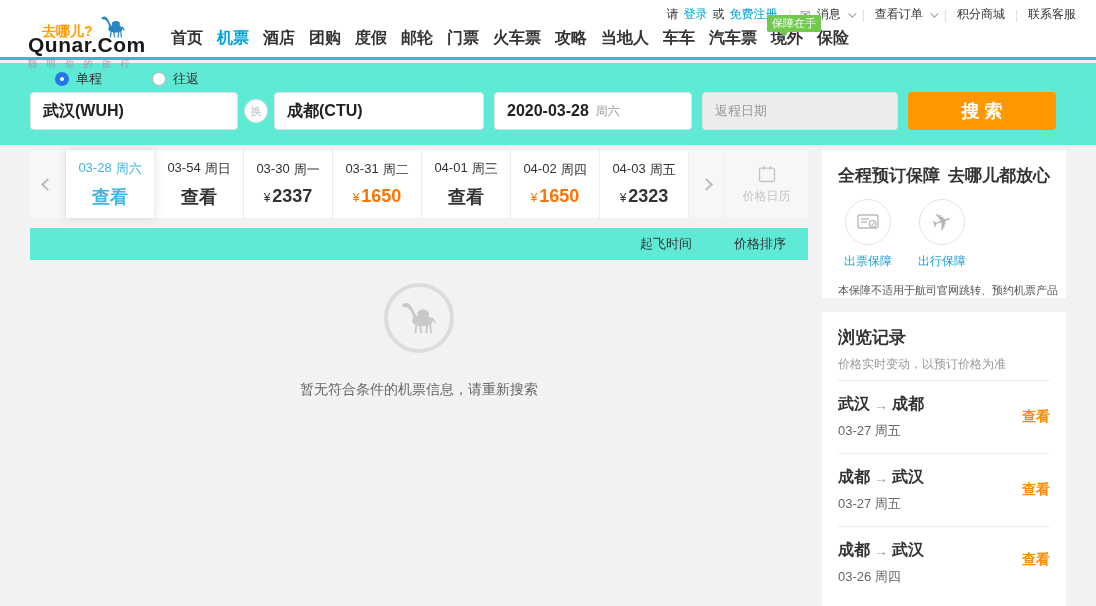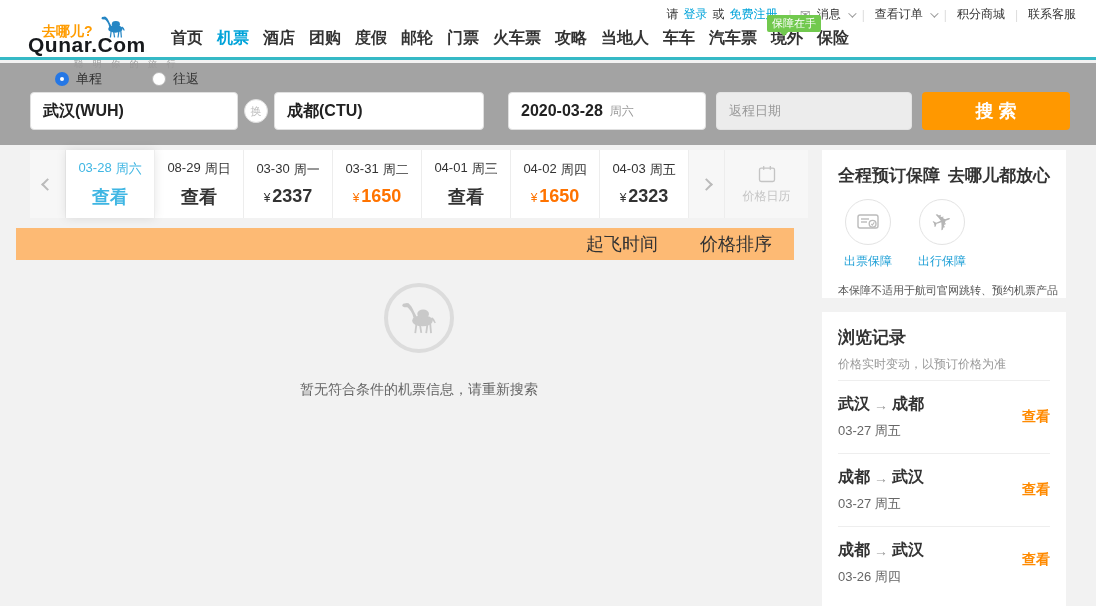--- a/index.html
+++ b/index.html
@@ -6,49 +6,49 @@
   body { font-family:"Liberation Sans","DejaVu Sans",sans-serif; background:#f2f2f2; }
   .page { position:relative; width:1096px; height:606px; background:#f2f2f2; overflow:hidden; }
 
   
   header { position:absolute; top:0; left:0; right:0; height:60px; background:#fff; border-bottom:3px solid #35b9c6; z-index:5; }
   .logo { position:absolute; left:28px; top:16px; cursor:pointer; }
   .logo-row1 { display:flex; align-items:flex-end; padding-left:14px; height:22px; }
   .logo-cn { color:#ff9c00; font-weight:bold; font-size:14px; line-height:1; }
   .logo-camel { width:36px; height:22px; margin-left:2px; color:#2586c4; }
   .logo-en { font-size:21px; font-weight:800; color:#17191c; letter-spacing:.5px; line-height:1; margin-top:-4px; }
-  .logo-slogan { font-size:9px; color:#9a9a9a; letter-spacing:3.5px; margin-top:3px; white-space:nowrap;margin-left:46px; }
+  .logo-slogan { font-size:9px; color:#9a9a9a; letter-spacing:3.5px; margin-top:3px; white-space:nowrap; }
 
   .topbar { position:absolute; top:6px; right:18px; display:flex; align-items:center; font-size:12px; color:#333; white-space:nowrap; }
   .topbar .lnk { color:#00a3d9; cursor:pointer; margin:0 3px; }
   .topbar .plain { margin:0 2px; }
   .sep { color:#ddd; margin:0 8px; }
   .env { color:#9a9a9a; font-size:13px; margin-right:4px; }
   .caret { display:inline-block; width:6px; height:6px; border-right:1.5px solid #999; border-bottom:1.5px solid #999; transform:rotate(45deg) translateY(-2px); margin-left:5px; }
   .badge { position:absolute; top:15px; left:767px; background:#71c94e; color:#fff; font-size:11px; line-height:1; padding:3px 5px; border-radius:2px; z-index:6; }
   .badge:after { content:""; position:absolute; left:14px; bottom:-3px; width:6px; height:6px; background:#71c94e; transform:rotate(45deg); }
 
   nav { position:absolute; left:171px; top:28px; display:flex; font-size:16px; font-weight:bold; color:#333; }
   .nav-item { margin-right:14px; cursor:pointer; }
   .nav-item.active { color:#00a3d9; }
 
   
-  .searchbar { position:absolute; top:63px; left:0; right:0; height:82px; background:#a3a3a3; }
+  .searchbar { position:absolute; top:63px; left:0; right:0; height:82px; background:#5eead4; }
   .trip-types { position:absolute; top:7px; left:55px; display:flex; gap:50px; font-size:13px; color:#333; align-items:center; }
   .trip { display:flex; align-items:center; gap:7px; cursor:pointer; }
   .radio { width:14px; height:14px; border-radius:50%; border:1px solid #b5b5b5; background:#fff; position:relative; }
   .radio.checked { border:none; background:#2577e5; }
   .radio.checked:after { content:""; position:absolute; left:5px; top:5px; width:4px; height:4px; border-radius:50%; background:#fff; }
 
   .fields { position:absolute; top:29px; left:30px; display:flex; align-items:center; }
   .field { height:38px; border:1px solid #e0e0e0; border-radius:4px; background:#fff; display:flex; align-items:center; padding:0 12px; font-size:16px; font-weight:bold; color:#222; }
   .f-from { width:208px; }
   .swap { width:24px; height:24px; border-radius:50%; border:1px solid #ddd; color:#bbb; font-size:11px; font-weight:normal; display:flex; align-items:center; justify-content:center; margin:0 6px; background:#fff; cursor:pointer; }
   .f-to { width:210px; }
-  .f-date { width:198px; margin-left:24px; cursor:pointer; }
+  .f-date { width:198px; margin-left:10px; cursor:pointer; }
   .f-date .day { font-weight:normal; color:#999; font-size:12px; margin-left:7px; }
   .f-return { width:196px; margin-left:10px; background:#ececec; border-color:#e3e3e3; color:#999; font-weight:normal; font-size:13px; cursor:default; }
   .search-btn { width:148px; height:38px; margin-left:10px; background:#ff9800; color:#fff; font-size:18px; font-weight:bold; border:none; border-radius:4px; cursor:pointer; font-family:inherit; }
 
   
   .date-strip { position:absolute; top:150px; left:30px; width:778px; height:68px; display:flex; background:#fff; }
   .ds-cell { display:flex; align-items:center; justify-content:center; border-right:1px solid #ededed; cursor:pointer; }
   .ds-arrow { width:36px; background:#f7f7f7; }
   .chev { width:9px; height:9px; border-left:2px solid #bbb; border-bottom:2px solid #bbb; }
   .chev.left  { transform:rotate(45deg); }
@@ -58,21 +58,21 @@
   .t-date { font-size:13px; color:#333; display:flex; gap:4px; }
   .tab.active .t-date { color:#3fb6e3; }
   .t-val { font-size:18px; font-weight:bold; color:#333; }
   .tab.active .t-val { color:#3fb6e3; }
   .t-val .yen { font-size:12px; font-weight:normal; margin-right:2px; }
   .t-val.orange { color:#ff7300; }
   .ds-cal { flex:1; background:#f7f7f7; display:flex; flex-direction:column; align-items:center; justify-content:center; gap:4px; color:#c4c4c4; font-size:12px; cursor:pointer; }
   .cal-icon { width:22px; height:20px; }
 
   
-  .sort-bar { position:absolute; top:228px; left:16px; width:778px; height:32px; background:#fdba74; display:flex; align-items:center; justify-content:flex-end; gap:42px; padding-right:22px; font-size:18px; color:#333; }
+  .sort-bar { position:absolute; top:228px; left:30px; width:778px; height:32px; background:#5eead4; display:flex; align-items:center; justify-content:flex-end; gap:42px; padding-right:22px; font-size:13px; color:#333; }
   .sort-bar span { cursor:pointer; }
 
   
   .empty { position:absolute; top:283px; left:30px; width:778px; text-align:center; }
   .empty-circle { width:70px; height:70px; border:4px solid #dcdcdc; border-radius:50%; margin:0 auto; display:flex; align-items:center; justify-content:center; }
   .empty-camel { width:44px; height:32px; color:#c9c9c9; }
   .empty-text { margin-top:28px; font-size:14px; color:#666; }
 
   
   .card { position:absolute; left:822px; width:244px; background:#fff; padding:14px 16px; }
@@ -195,21 +195,21 @@
 
     <div class="tab active">
       <div class="t-date">
           <span>03-28</span>
           <span>周六</span>
         </div>
       <div class="t-val"><span>查看</span></div>
     </div>
     <div class="tab">
       <div class="t-date">
-          <span>08-29</span>
+          <span>03-54</span>
           <span>周日</span>
         </div>
       <div class="t-val"><span>查看</span></div>
     </div>
     <div class="tab">
       <div class="t-date">
           <span>03-30</span>
           <span>周一</span>
         </div>
       <div class="t-val"><span class="yen">¥</span><span>2337</span></div>

